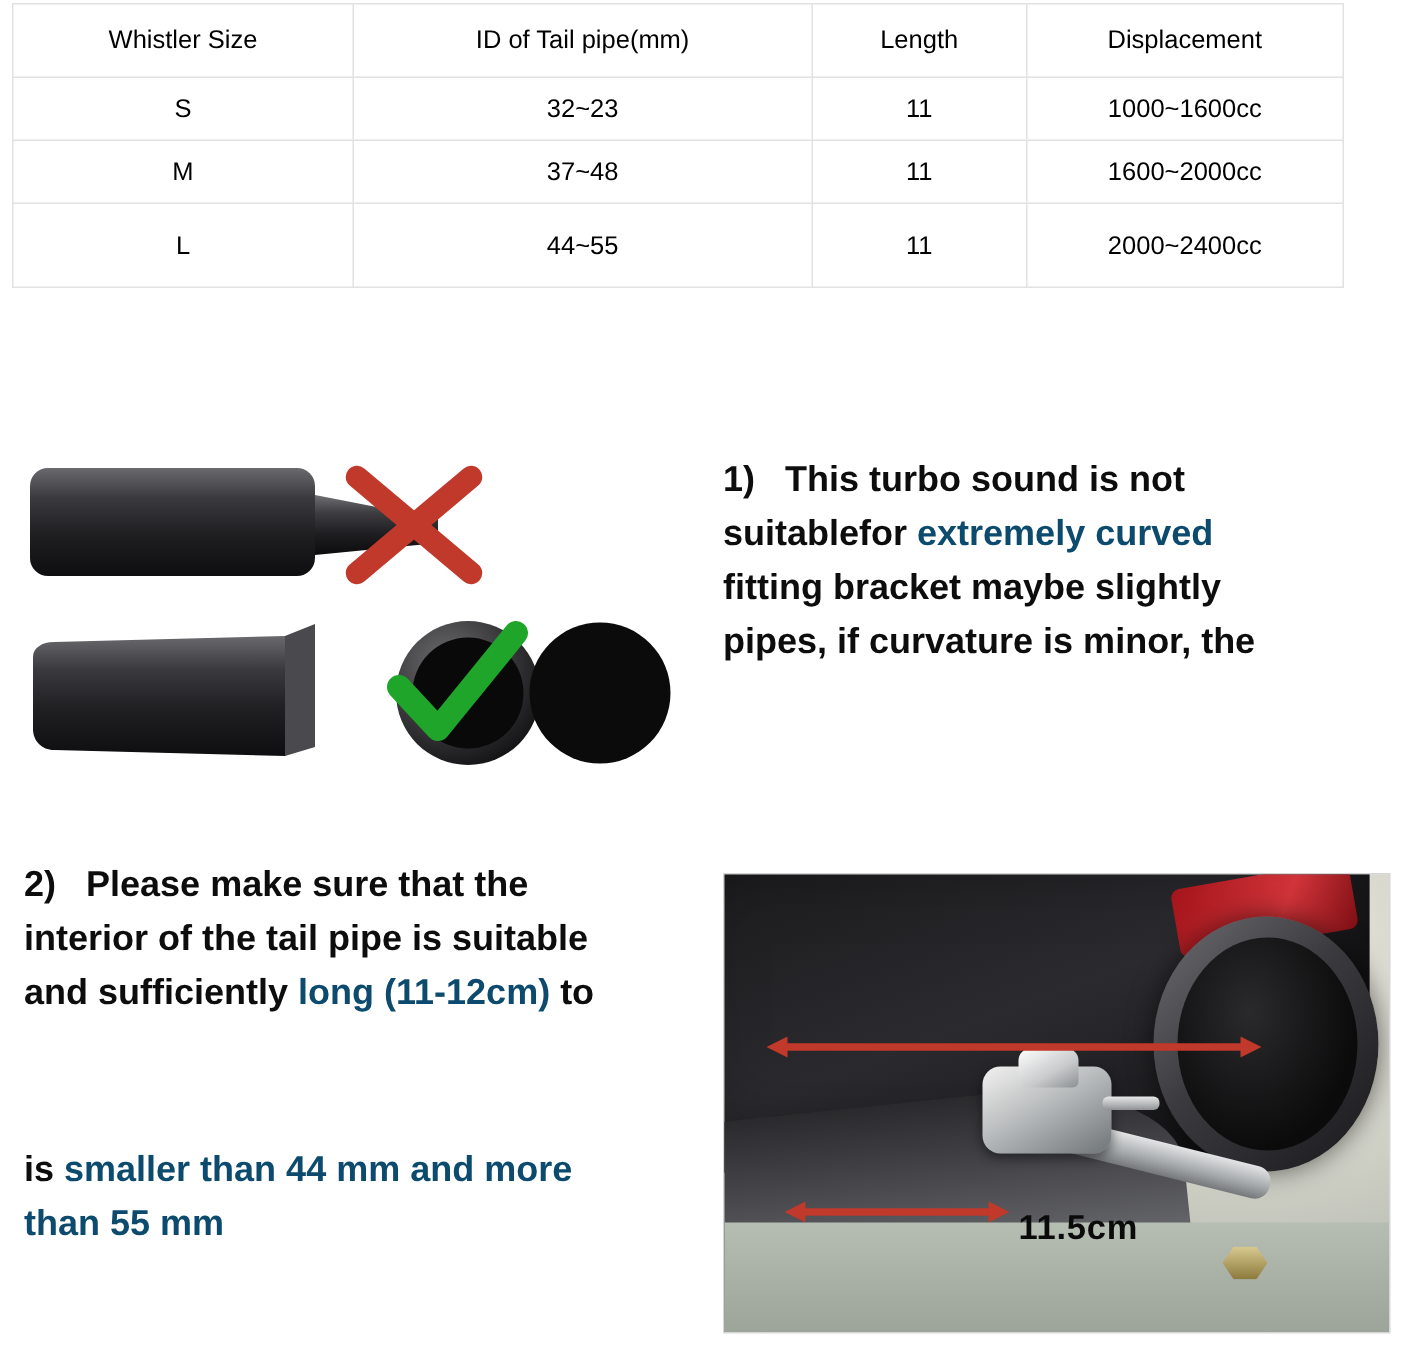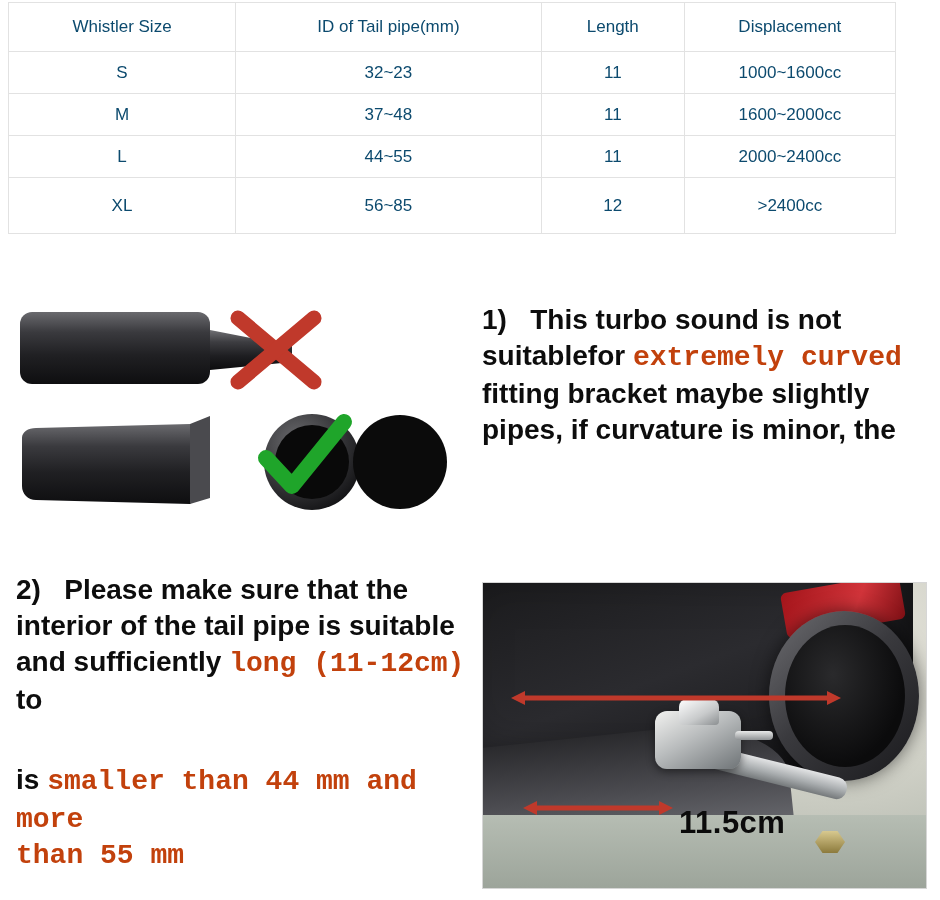--- a/index.html
+++ b/index.html
@@ -30,21 +30,21 @@
     width: 888px;
     margin-left: 8px;
     margin-top: 2px;
     table-layout: fixed;
   }
   table.size-table th,
   table.size-table td {
     border: 1px solid #e2e2e2;
     text-align: center;
     font-size: 17px;
-    color: #0c4a6e;
+    color: #000000;
     font-weight: normal;
     padding: 0;
     height: 41px;
     vertical-align: middle;
   }
   table.size-table thead th {
     height: 48px;
     font-size: 17px;
   }
   table.size-table tbody tr:last-child td {
@@ -59,31 +59,30 @@
   .diagram {
     position: absolute;
     left: 14px;
     top: 290px;
     width: 440px;
     height: 250px;
   }
 
   
   .para {
-    font-size: 28px;
+    font-size: 24px;
     line-height: 36px;
     color: #0d0d0d;
     font-weight: bold;
   }
   .para .num {
     font-weight: bold;
   }
   .red {
-    color: #c2410c;
-    font-family: Liberation Mono, monospace;
+    color: #0c4a6e;
   }
 
   #block1 {
     position: absolute;
     left: 482px;
     top: 302px;
     width: 448px;
   }
   #block1 .line { white-space: nowrap; }
 
@@ -233,21 +232,21 @@
     position: absolute;
     left: 40px;
     top: 218px;
     width: 150px;
     height: 14px;
   }
   .photo .caption {
     position: absolute;
     left: 196px;
     top: 222px;
-    font-size: 31px;
+    font-size: 23px;
     font-weight: bold;
     color: #0b0b0b;
     letter-spacing: 0.5px;
   }
 
   
   svg { display: block; }
 </style>
 </head>
 <body>
@@ -274,26 +273,20 @@
         <td>37~48</td>
         <td>11</td>
         <td>1600~2000cc</td>
       </tr>
       <tr>
         <td>L</td>
         <td>44~55</td>
         <td>11</td>
         <td>2000~2400cc</td>
       </tr>
-      <tr>
-        <td>XL</td>
-        <td>56~85</td>
-        <td>12</td>
-        <td>&gt;2400cc</td>
-      </tr>
     </tbody>
   </table>
 </div>
 
 <div class="diagram">
   <svg width="440" height="250" viewBox="0 0 440 250">
     <defs>
       <linearGradient id="pipeGrad" x1="0" y1="0" x2="0" y2="1">
         <stop offset="0%" stop-color="#6a6a6e"></stop>
         <stop offset="28%" stop-color="#3a3a3e"></stop>

